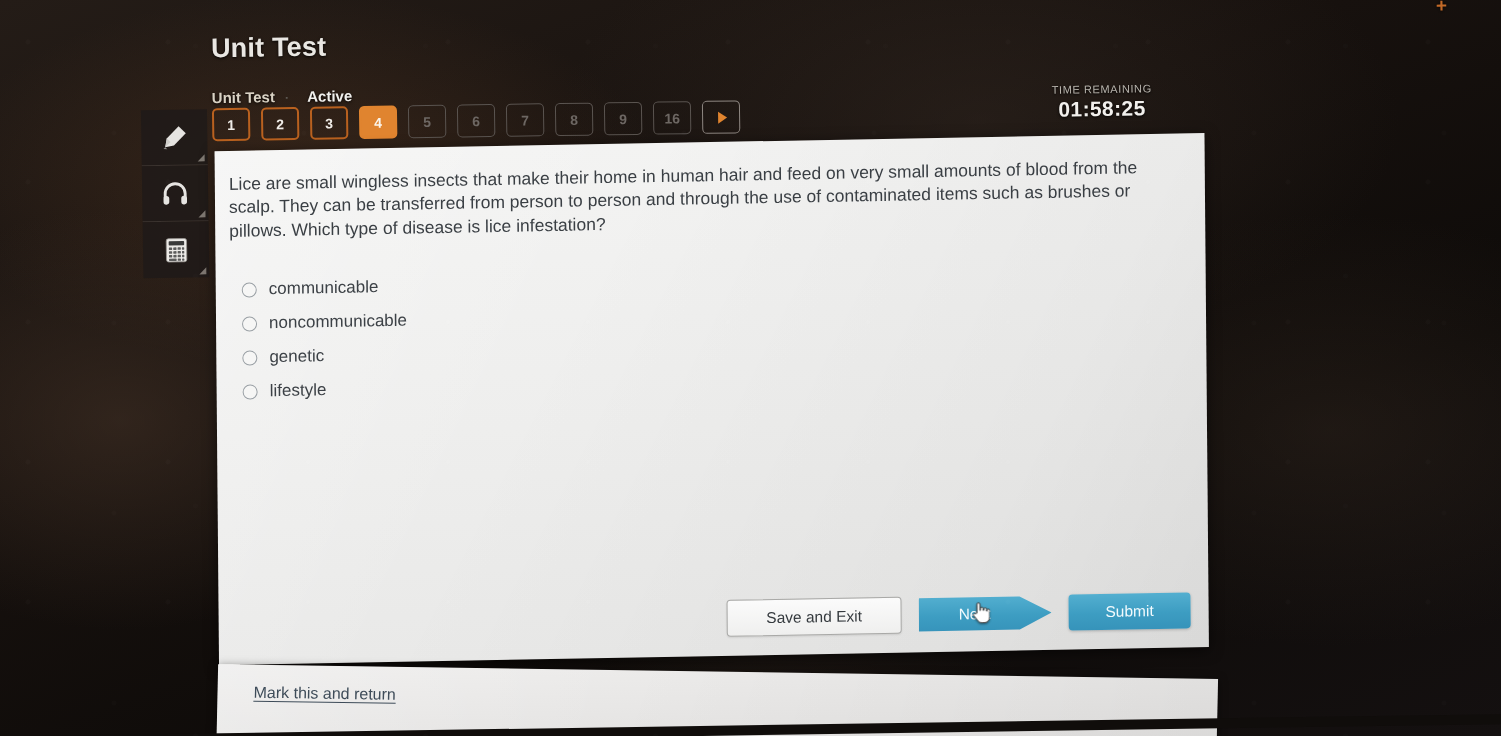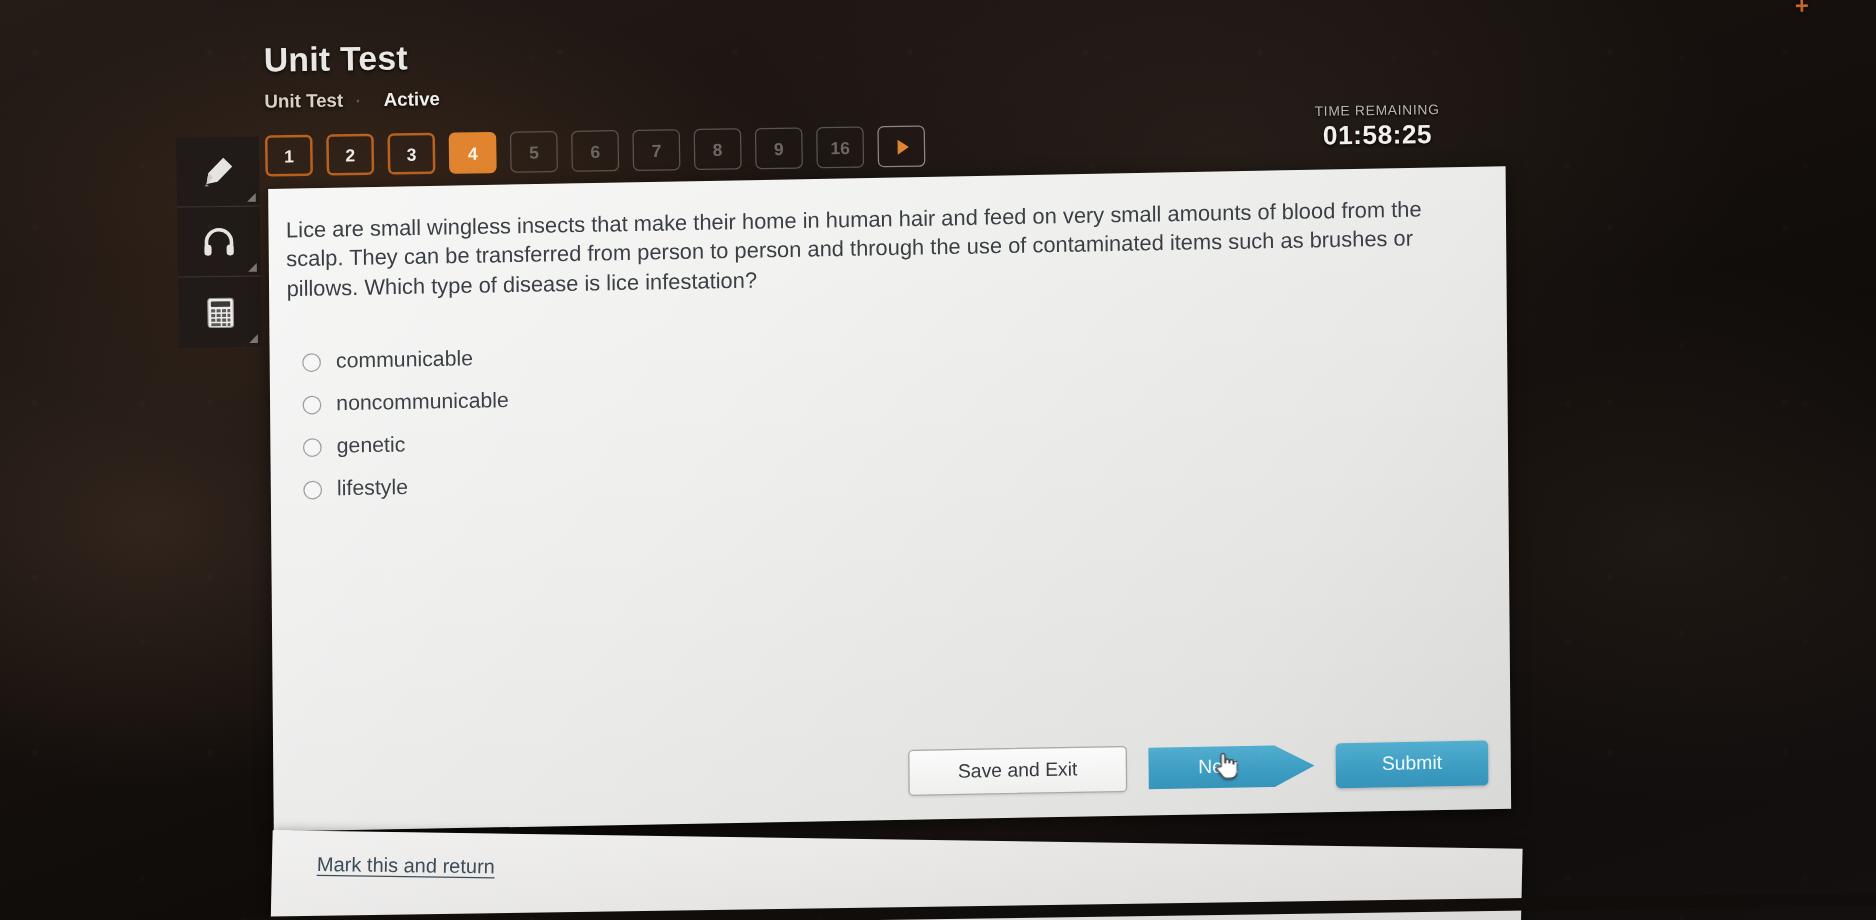--- a/index.html
+++ b/index.html
@@ -78,21 +78,21 @@
   .hdr-sub {
     margin-top: 9px;
     display: flex;
     align-items: baseline;
     gap: 10px;
     font-size: 15px;
     font-weight: bold;
   }
   .hdr-sub-a { color: #d9d2c4; text-shadow: 0 1px 3px rgba(0,0,0,.85); }
   .hdr-sub-dot { color: #5d5852; font-size: 13px; }
-  .hdr-sub-b { color: #f0efec; margin-left: 8px; text-shadow: 0 1px 3px rgba(0,0,0,.85); }
+  .hdr-sub-b { color: #f0efec; margin-left: 8px; text-shadow: 0 1px 3px rgba(0,0,0,.85); margin-top: 16px; }
 
   
   .timer {
     position: absolute;
     left: 1016px; top: 89px;
     text-align: center;
     width: 180px;
   }
   .timer-label {
     font-size: 11px;

